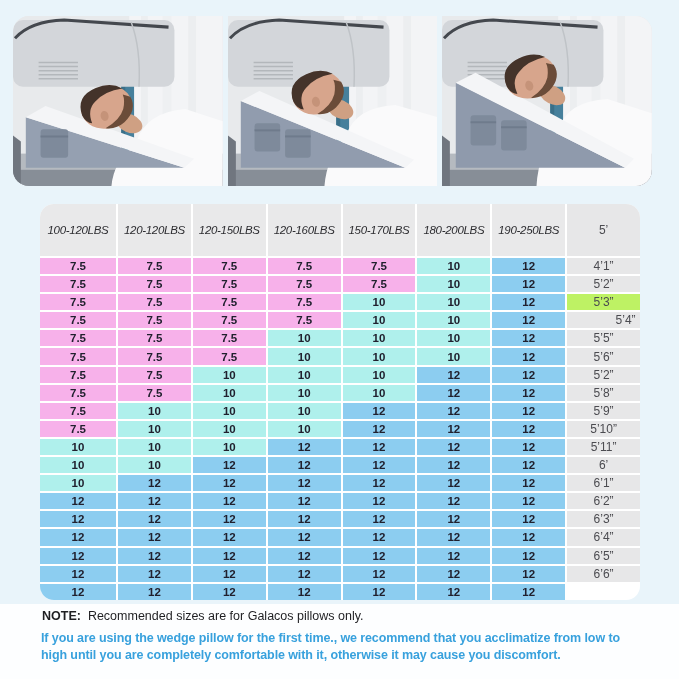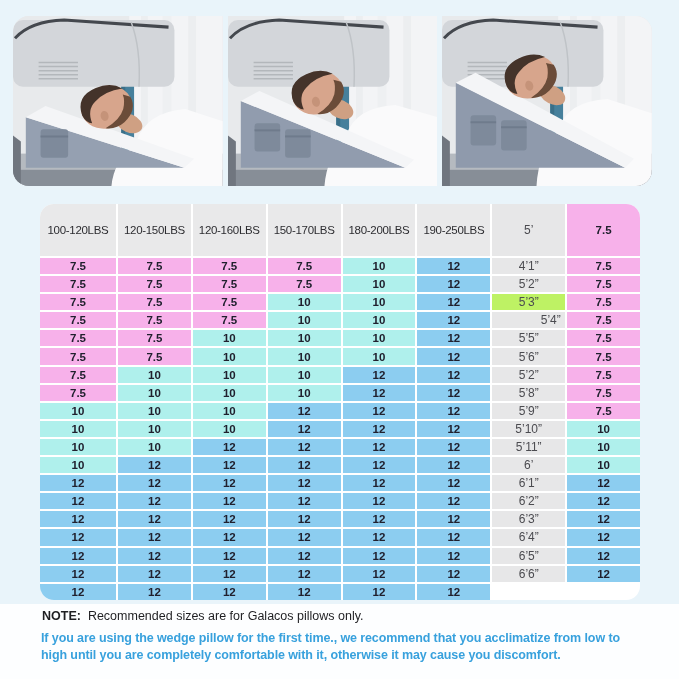--- a/index.html
+++ b/index.html
@@ -18,21 +18,21 @@
   .size-table{position:absolute;left:40px;top:204px;width:600px;display:grid;
     grid-template-columns:76px repeat(7,1fr);
     grid-template-rows:52px repeat(19,16.1px);
     gap:2px;background:#fff;border-radius:14px;overflow:hidden;}
   .cell{display:flex;align-items:center;justify-content:center;}
   .corner-cell{position:relative;background:#e9e9ea;
     background-image:linear-gradient(to bottom right,rgba(255,255,255,0) 48.8%,#ffffff 48.8%,#ffffff 51.2%,rgba(255,255,255,0) 51.2%);}
   .corner-cell span{position:absolute;font-size:10.5px;font-weight:bold;font-style:italic;color:#3a3a3e;letter-spacing:.2px;}
   .corner-weight{top:8px;right:5px;}
   .corner-height{bottom:8px;left:5px;}
-  .h-cell{background:#e9e9ea;font-size:11.5px;color:#2d2d31;letter-spacing:-0.3px;white-space:nowrap;}
+  .h-cell{background:#e9e9ea;font-size:11.5px;color:#2d2d31;letter-spacing:-0.3px;white-space:nowrap;font-style:italic;}
   .r-cell{background:#e7e7e8;font-size:12px;color:#4b4b50;}
   .v-cell{font-weight:bold;font-size:11.5px;color:#20202e;}
 
   
   .note{position:absolute;left:42px;top:609px;font-size:12.5px;color:#1f1f22;white-space:nowrap;}
   .note .note-label{font-weight:bold;margin-right:7px;}
   .disclaimer{position:absolute;left:41px;top:630px;font-size:12.5px;font-weight:600;color:#38a1dd;line-height:16.5px;white-space:nowrap;letter-spacing:-0.1px;}
 </style>
 </head>
 <body>
@@ -160,20 +160,21 @@
           <path d="M26 -4 Q30 10 14 19 Q4 24 -6 20 Q10 16 16 6 Q20 -2 19 -8 Z" fill="#6b4c39"></path>
           <ellipse cx="-4" cy="8" rx="4" ry="5" fill="#c28f75" opacity="0.85"></ellipse>
         </g>
       </svg>
     </figure>
   </div>
 
   <div class="size-table" id="sizeGrid">
 
   <div class="cell h-cell" style="background: rgb(233, 233, 234);">100-120LBS</div>
+      <div class="cell h-cell" style="background: rgb(233, 233, 234);">120-120LBS</div>
       <div class="cell h-cell" style="background: rgb(233, 233, 234);">120-150LBS</div>
       <div class="cell h-cell" style="background: rgb(233, 233, 234);">120-160LBS</div>
       <div class="cell h-cell" style="background: rgb(233, 233, 234);">150-170LBS</div>
       <div class="cell h-cell" style="background: rgb(233, 233, 234);">180-200LBS</div>
       <div class="cell h-cell" style="background: rgb(233, 233, 234);">190-250LBS</div>
       <div class="cell r-cell" style="background: rgb(231, 231, 232);">5’</div>
       <div class="cell v-cell" style="background: rgb(247, 177, 234);">7.5</div>
       <div class="cell v-cell" style="background: rgb(247, 177, 234);">7.5</div>
       <div class="cell v-cell" style="background: rgb(247, 177, 234);">7.5</div>
       <div class="cell v-cell" style="background: rgb(247, 177, 234);">7.5</div>

